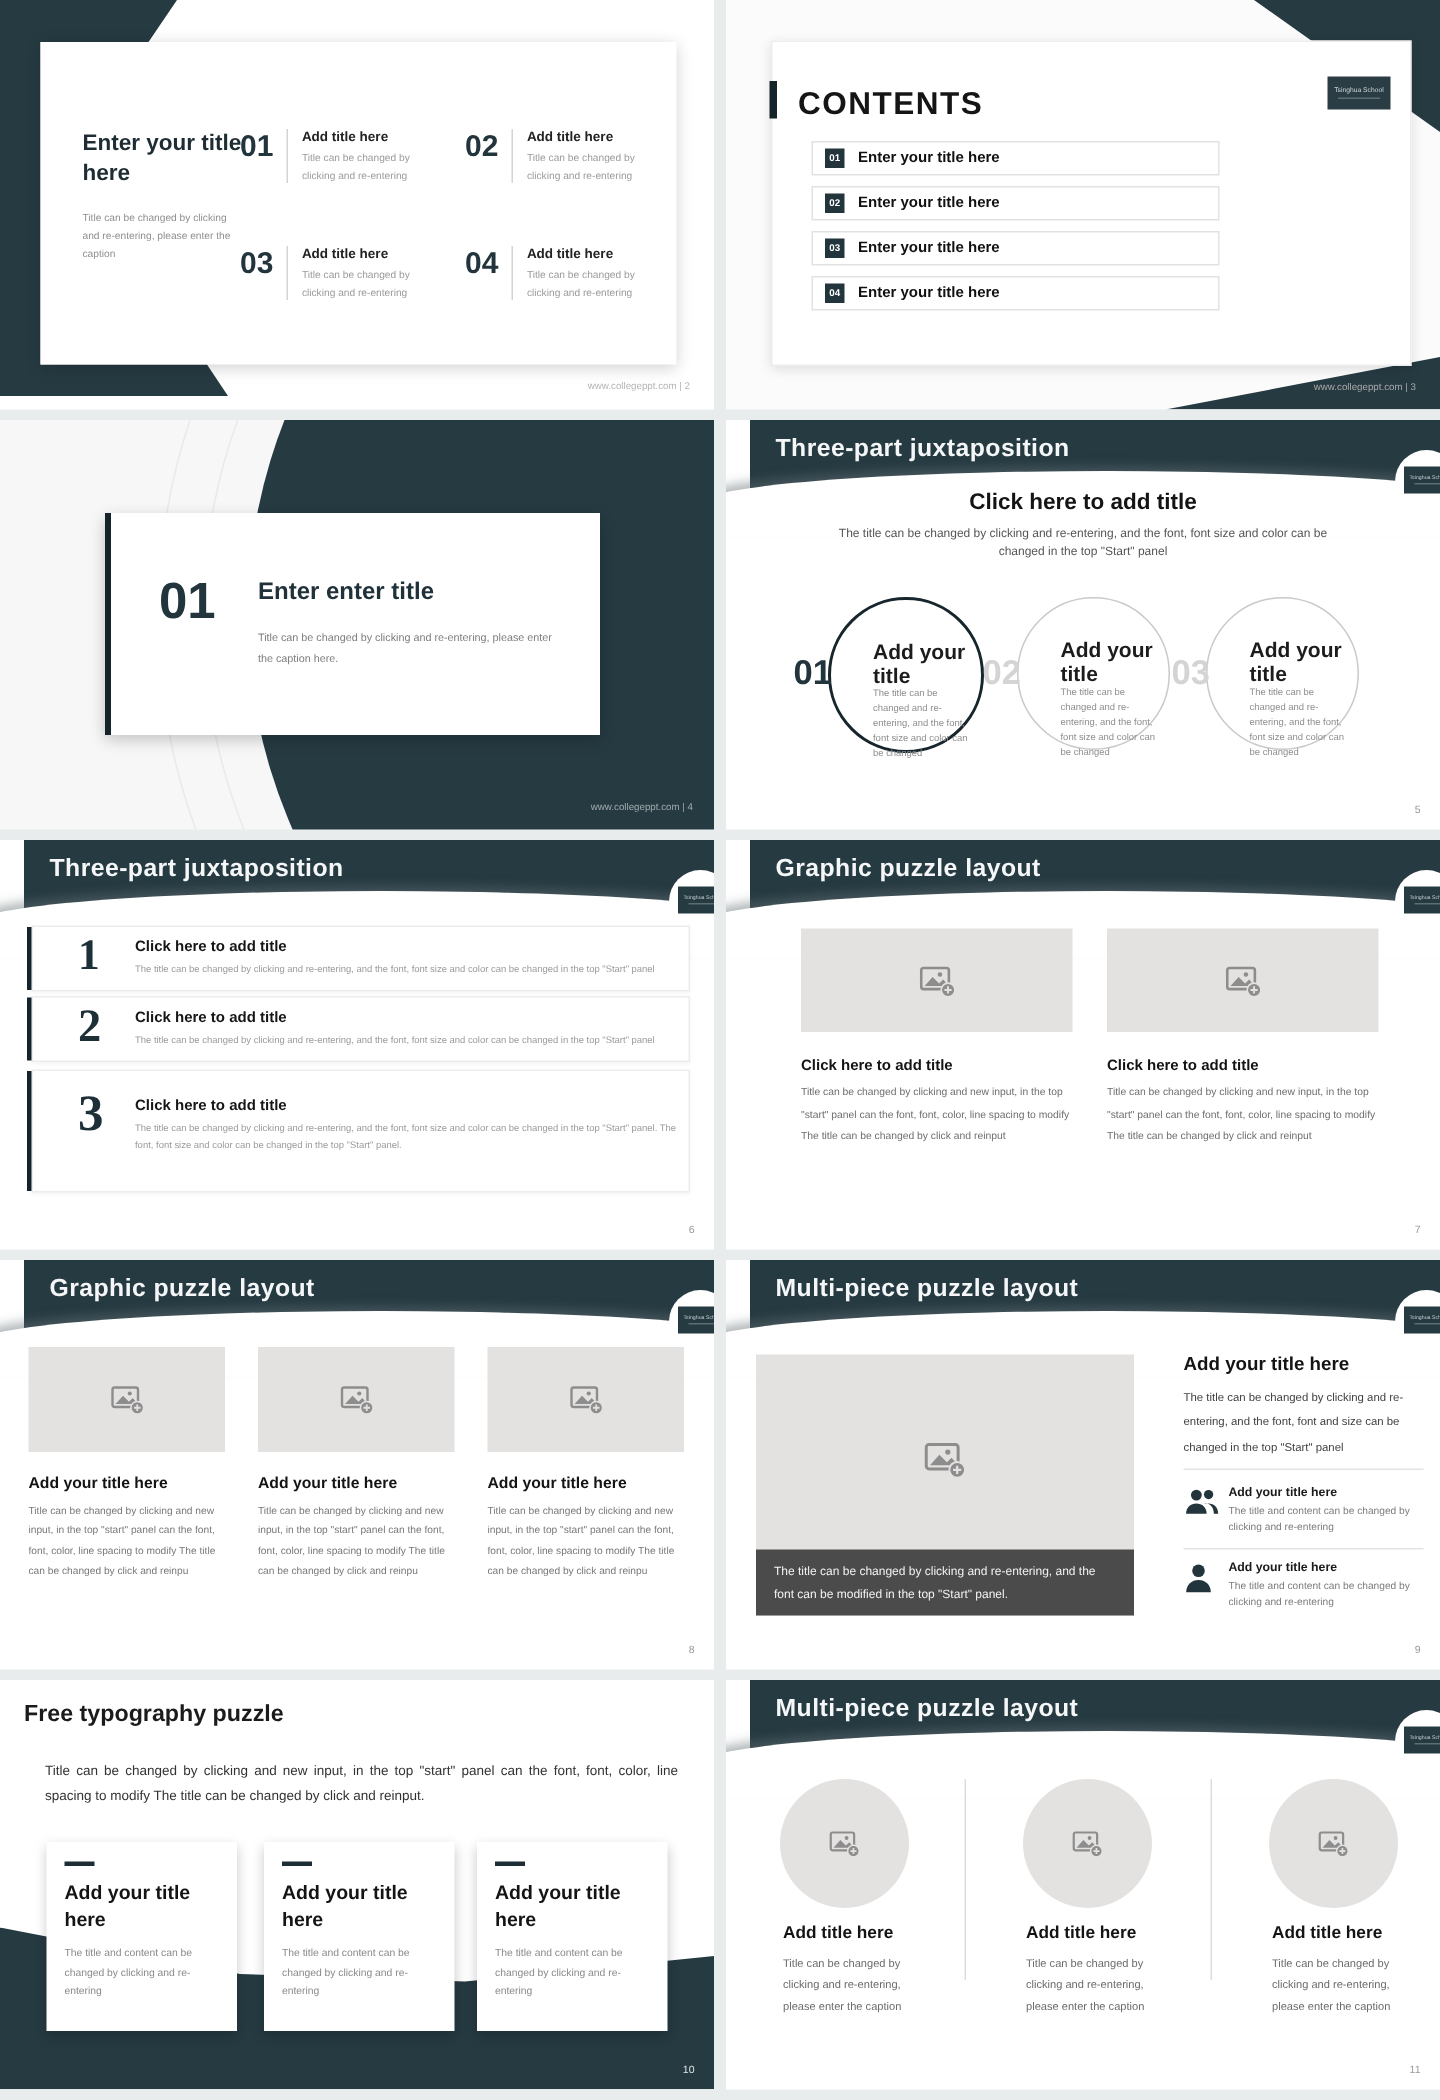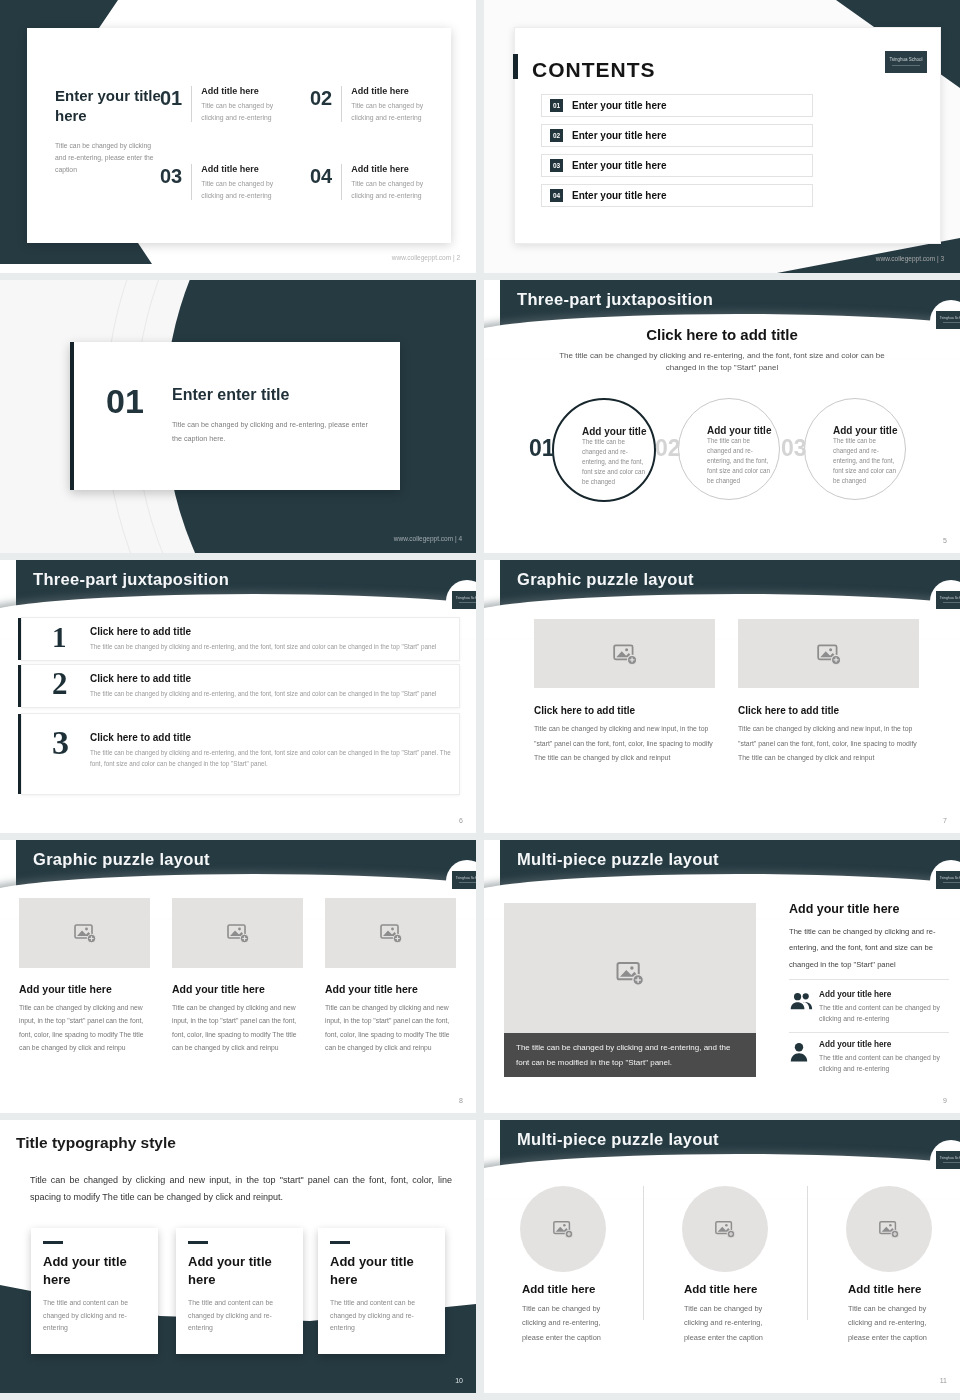--- a/index.html
+++ b/index.html
@@ -68,21 +68,21 @@
 
   
   .s4-heading{top:46px;left:0;width:476px;text-align:center;font-size:15px;font-weight:bold;color:#141414;}
   .s4-sub{top:70px;left:73px;width:330px;text-align:center;font-size:8px;color:#555;line-height:1.55;}
   .s4-circle{top:118px;width:100px;height:100px;border-radius:50%;background:#fff;}
   .s4-c1{border:2px solid #16262c;}
   .s4-c23{border:1.5px solid #c9c9c9;}
   .s4-num{top:155px;font-size:23px;font-weight:bold;}
   .s4-num-dark{color:#22343c;} .s4-num-lt{color:#d4d4d4;}
   .s4-ct{position:absolute;top:26px;left:28px;width:66px;}
-  .s4-ct-title{font-size:10px;font-weight:bold;color:#1c1c1c;margin-bottom:0;}
+  .s4-ct-title{font-size:14px;font-weight:bold;color:#1c1c1c;margin-bottom:0;}
   .s4-ct-text{font-size:6.3px;color:#8e8e8e;line-height:1.6;}
 
   
   .s5-row{left:21px;width:437px;border:1px solid #ececec;background:#fff;box-shadow:0 1px 3px rgba(0,0,0,.05);}
   .s5-bar{position:absolute;top:0;left:-4px;width:2.5px;height:100%;background:#15232a;}
   .s5-num{position:absolute;left:30px;font-family:"Liberation Serif",serif;font-weight:bold;color:#1d2f37;}
   .s5-title{position:absolute;left:68px;font-size:10px;font-weight:bold;color:#161616;}
   .s5-text{position:absolute;left:68px;font-size:6.3px;color:#9a9a9a;line-height:1.7;}
   .s5-nowrap{white-space:nowrap;overflow:hidden;width:362px;}
 
@@ -417,21 +417,21 @@
       </div>
       <div>
             <div class="s8-it-title">Add your title here</div>
            <div class="s8-it-text">The title and content can be changed by clicking and re-entering</div>
           </div>
     </div>
     <div class="pagenum">9</div>
   </div>
 
   <div class="slide">
-    <div class="abs s9-title">Title typography style</div>
+    <div class="abs s9-title">Free typography puzzle</div>
     <div class="abs s9-para">Title can be changed by clicking and new input, in the top "start" panel can the font, font, color, line spacing to modify The title can be changed by click and reinput.</div>
     <div class="abs s9-deco"></div>
     <div class="abs s9-card" style="left:31px;">
       <div class="s9-dash"></div>
       <div class="s9-card-title">Add your title here</div>
       <div class="s9-card-text">The title and content can be changed by clicking and re-entering</div>
     </div>
     <div class="abs s9-card" style="left:176px;">
       <div class="s9-dash"></div>
       <div class="s9-card-title">Add your title here</div>

